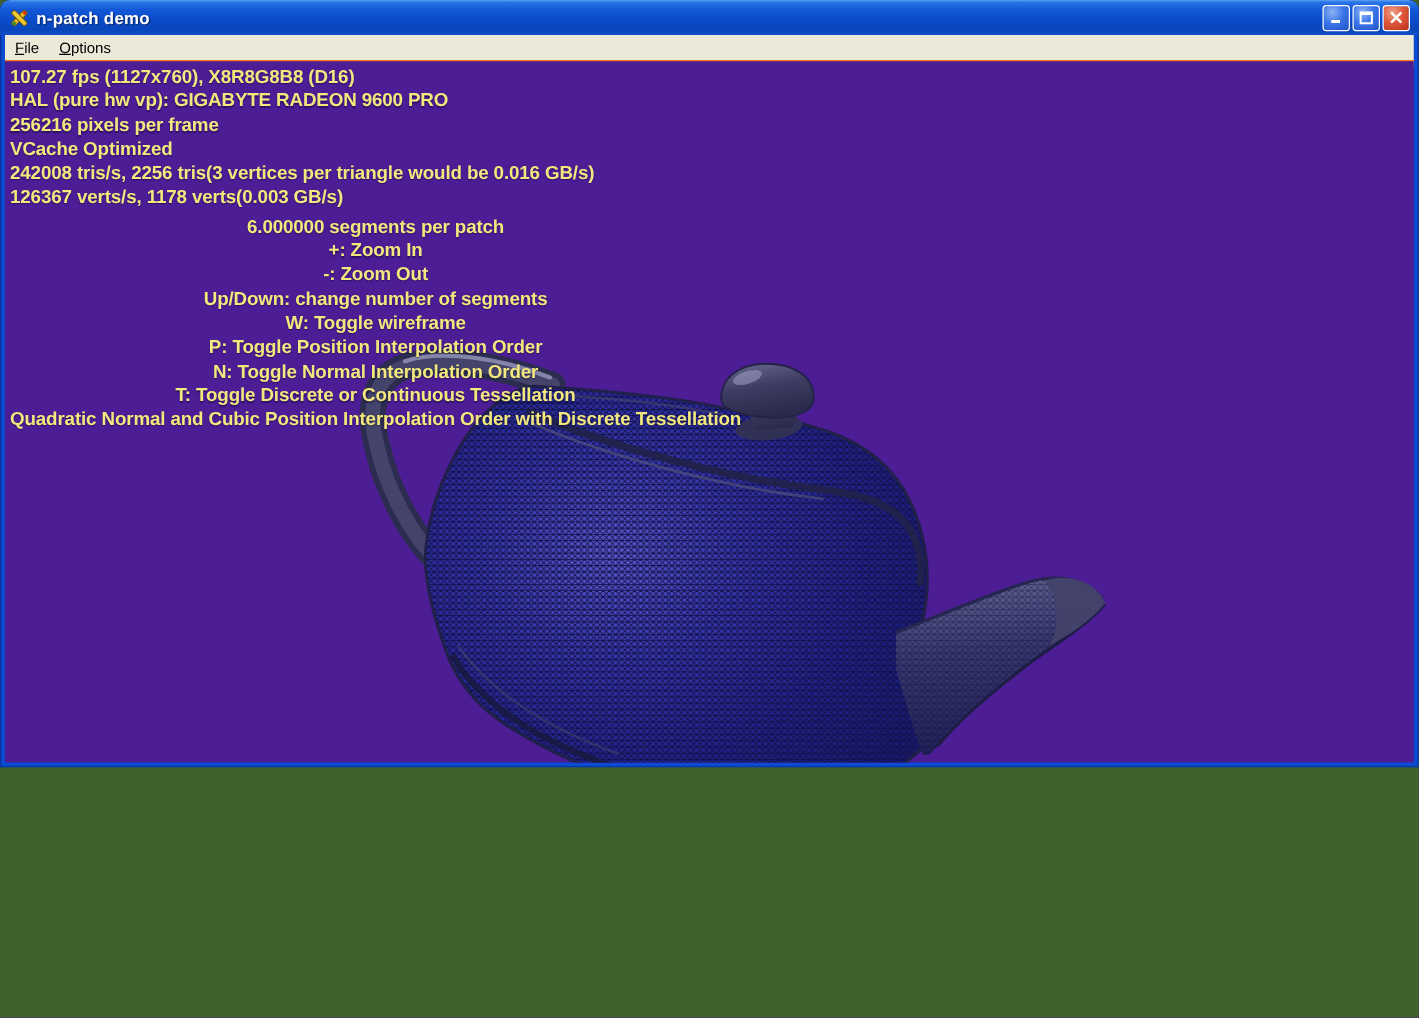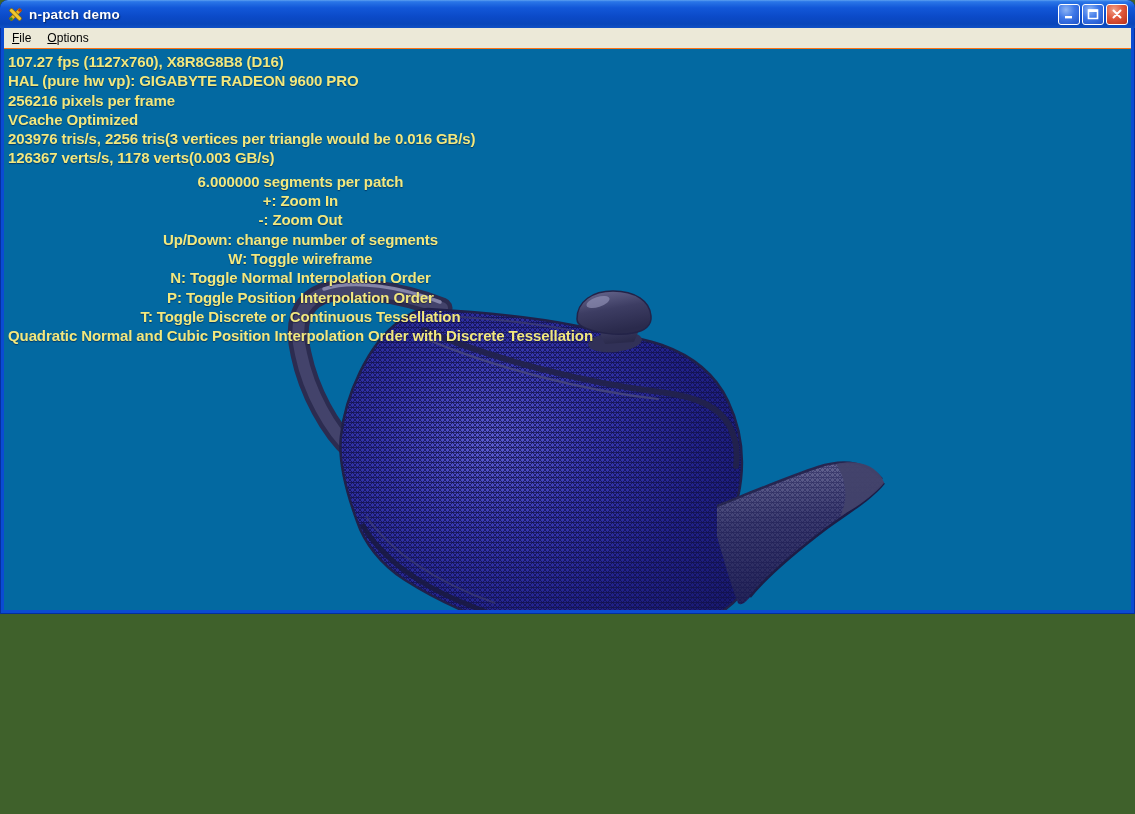--- a/index.html
+++ b/index.html
@@ -17,21 +17,21 @@
   .wbtn{width:22px;height:21px;border-radius:3px;border:1px solid #fff;
     display:flex;align-items:center;justify-content:center;box-sizing:border-box;cursor:default;}
   .wbtn.blue{background:radial-gradient(circle at 35% 25%,#8db4f4 0%,#3d77e8 45%,#1e52c8 100%);}
   .wbtn.red{background:radial-gradient(circle at 35% 25%,#f0a088 0%,#e0583c 45%,#b83018 100%);}
   
   .menubar{position:absolute;top:28px;left:4px;right:4px;height:20px;background:#ece9d8;
     border-bottom:5px solid #f97316;display:flex;align-items:center;font-size:12px;color:#000;}
   .menu-item{padding:2px 8px;cursor:default;}
   .menu-item u{text-decoration:underline;}
   
-  .client{position:absolute;top:49px;left:4px;right:4px;bottom:4px;background:#0369a1;overflow:hidden;}
+  .client{position:absolute;top:49px;left:4px;right:4px;bottom:4px;background:#4c1d95;overflow:hidden;}
   .scene-svg{position:absolute;left:-4px;top:-49px;width:1135px;height:814px;}
   
   .hud{position:absolute;left:4px;top:3px;color:#f2e87e;font-size:15px;font-weight:bold;
     letter-spacing:-0.1px;text-shadow:0 1px 1px rgba(0,0,40,.45);z-index:5;pointer-events:none;}
   .hud-line{height:19.3px;line-height:19.3px;white-space:nowrap;}
   .help-block{margin-top:4px;text-align:center;}
 </style>
 </head>
 <body>
 
@@ -131,30 +131,30 @@
         <ellipse cx="598" cy="302" rx="12" ry="5" transform="rotate(-18 598 302)" fill="#9a9abe" opacity="0.6"></ellipse>
       </g>
     </svg>
 
     <div class="hud">
       <div class="stats-block">
         <div class="hud-line">107.27 fps (1127x760), X8R8G8B8 (D16)</div>
         <div class="hud-line">HAL (pure hw vp): GIGABYTE RADEON 9600 PRO</div>
         <div class="hud-line">256216 pixels per frame</div>
         <div class="hud-line">VCache Optimized</div>
-        <div class="hud-line">203976 tris/s, 2256 tris(3 vertices per triangle would be 0.016 GB/s)</div>
+        <div class="hud-line">242008 tris/s, 2256 tris(3 vertices per triangle would be 0.016 GB/s)</div>
         <div class="hud-line">126367 verts/s, 1178 verts(0.003 GB/s)</div>
       </div>
       <div class="help-block">
         <div class="hud-line">6.000000 segments per patch</div>
         <div class="hud-line">+: Zoom In</div>
         <div class="hud-line">-: Zoom Out</div>
         <div class="hud-line">Up/Down: change number of segments</div>
         <div class="hud-line">W: Toggle wireframe</div>
+        <div class="hud-line">P: Toggle Position Interpolation Order</div>
         <div class="hud-line">N: Toggle Normal Interpolation Order</div>
-        <div class="hud-line">P: Toggle Position Interpolation Order</div>
         <div class="hud-line">T: Toggle Discrete or Continuous Tessellation</div>
         <div class="hud-line">Quadratic Normal and Cubic Position Interpolation Order with Discrete Tessellation</div>
       </div>
     </div>
 
   </div>
 </div>
 
 </body></html>

